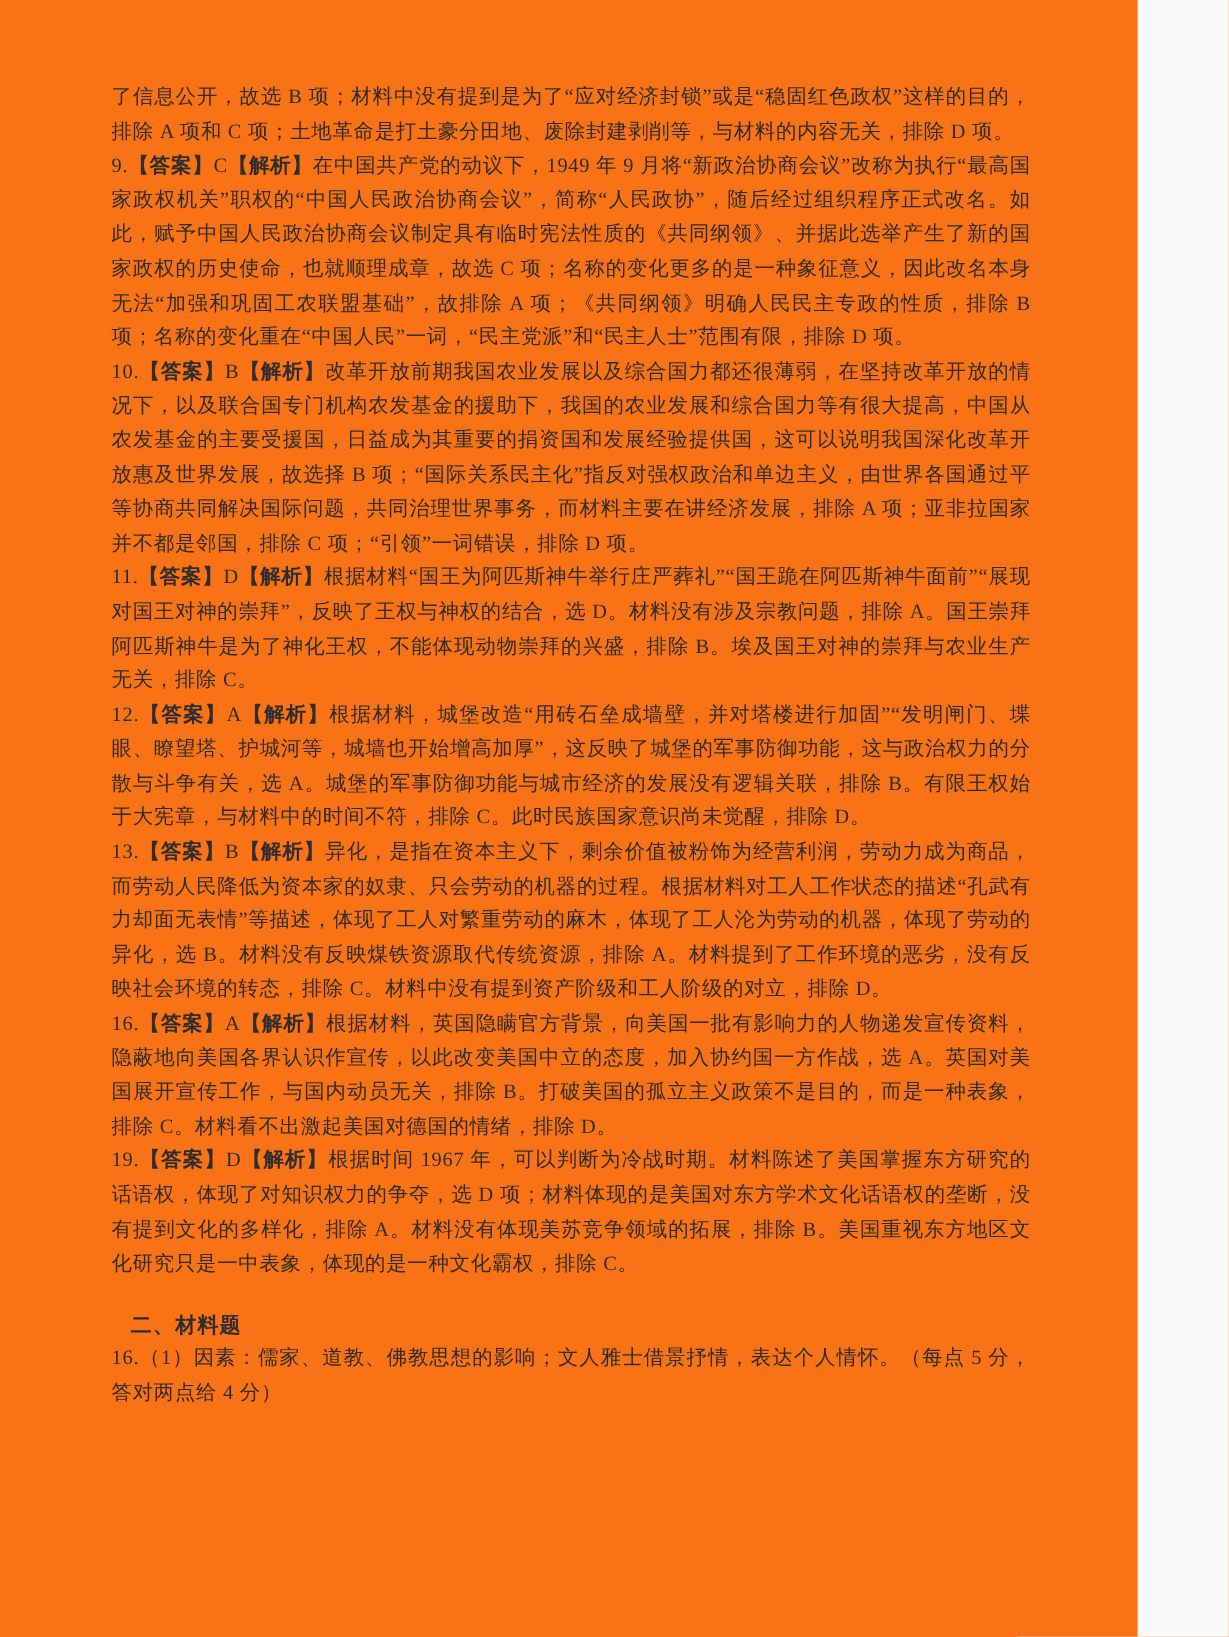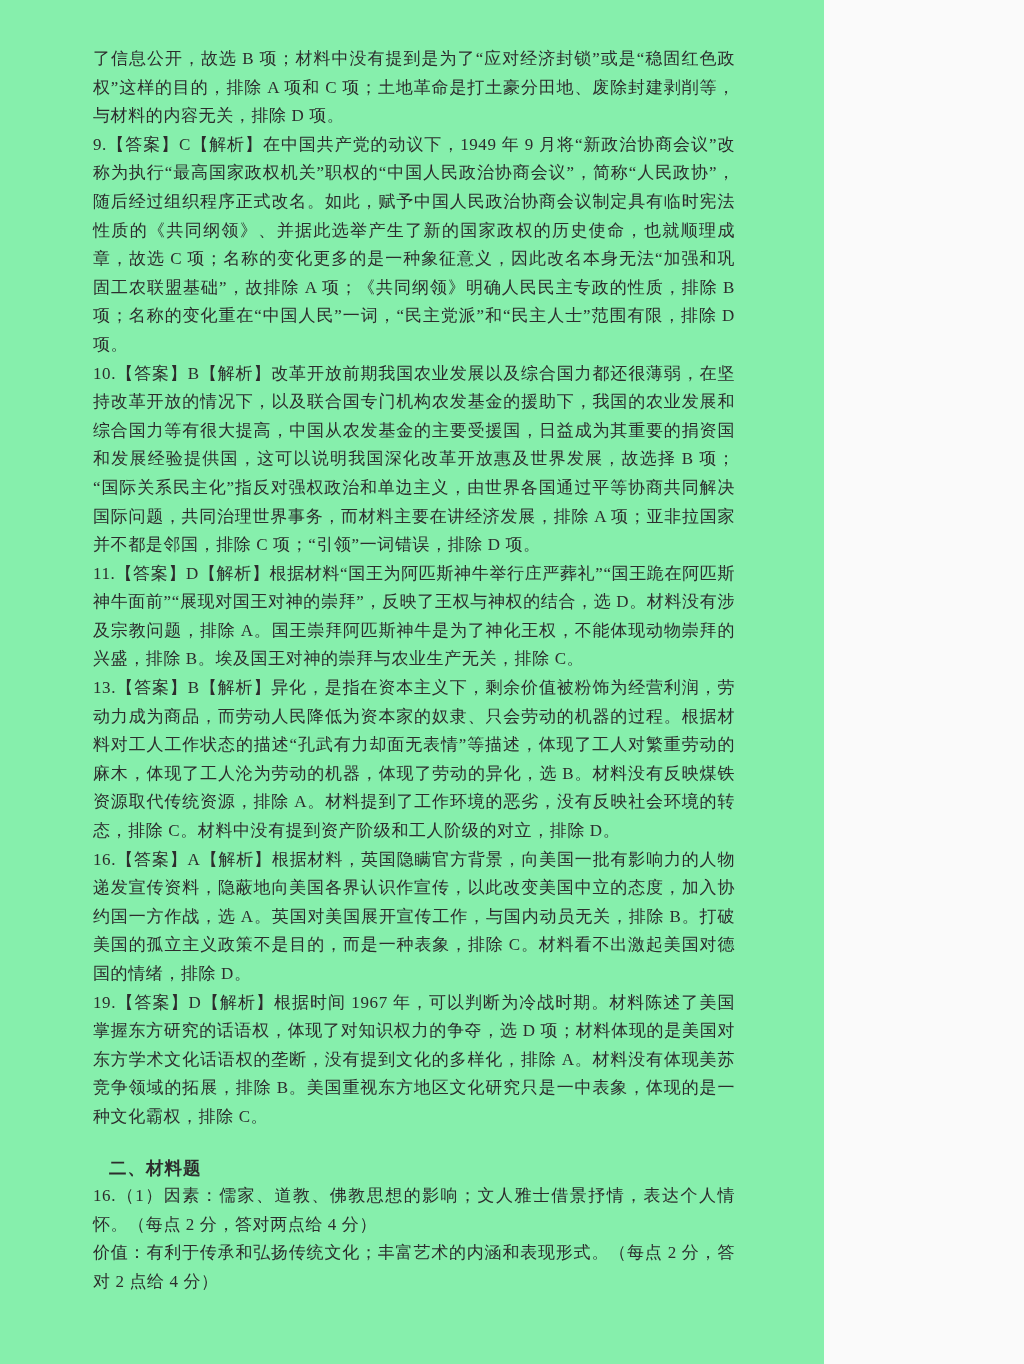--- a/index.html
+++ b/index.html
@@ -9,35 +9,35 @@
   body {
     width: 1024px;
     height: 1364px;
     background: #fafafa;
     font-family: "Liberation Serif", "DejaVu Serif", serif;
     color: #2d2d2d;
     overflow: hidden;
   }
   .page {
     box-sizing: border-box;
-    width: 824px;
+    width: 948px;
     height: 1364px;
-    padding: 45px 89px 40px 93px;
-    background: #86efac;
+    padding: 67px 89px 40px 93px;
+    background: #f97316;
   }
   .para {
     margin: 0;
     font-size: 17px;
     line-height: 28.6px;
     letter-spacing: 0.6px;
     text-align: justify;
     word-break: break-all;
   }
   .bold-label {
-    font-weight: 400;
+    font-weight: 700;
   }
   .section-heading {
     margin: 22px 0 0 16px;
     font-size: 17.5px;
     line-height: 28.6px;
     letter-spacing: 1px;
     font-weight: 700;
   }
 </style>
 </head>
@@ -46,27 +46,27 @@
 <div class="page">
 
   <p class="para">了信息公开，故选 B 项；材料中没有提到是为了“应对经济封锁”或是“稳固红色政权”这样的目的，排除 A 项和 C 项；土地革命是打土豪分田地、废除封建剥削等，与材料的内容无关，排除 D 项。</p>
 
   <p class="para"><span>9.</span><span class="bold-label">【答案】</span><span>C</span><span class="bold-label">【解析】</span><span>在中国共产党的动议下，1949 年 9 月将“新政治协商会议”改称为执行“最高国家政权机关”职权的“中国人民政治协商会议”，简称“人民政协”，随后经过组织程序正式改名。如此，赋予中国人民政治协商会议制定具有临时宪法性质的《共同纲领》、并据此选举产生了新的国家政权的历史使命，也就顺理成章，故选 C 项；名称的变化更多的是一种象征意义，因此改名本身无法“加强和巩固工农联盟基础”，故排除 A 项；《共同纲领》明确人民民主专政的性质，排除 B 项；名称的变化重在“中国人民”一词，“民主党派”和“民主人士”范围有限，排除 D 项。</span></p>
 
   <p class="para"><span>10.</span><span class="bold-label">【答案】</span><span>B</span><span class="bold-label">【解析】</span><span>改革开放前期我国农业发展以及综合国力都还很薄弱，在坚持改革开放的情况下，以及联合国专门机构农发基金的援助下，我国的农业发展和综合国力等有很大提高，中国从农发基金的主要受援国，日益成为其重要的捐资国和发展经验提供国，这可以说明我国深化改革开放惠及世界发展，故选择 B 项；“国际关系民主化”指反对强权政治和单边主义，由世界各国通过平等协商共同解决国际问题，共同治理世界事务，而材料主要在讲经济发展，排除 A 项；亚非拉国家并不都是邻国，排除 C 项；“引领”一词错误，排除 D 项。</span></p>
 
   <p class="para"><span>11.</span><span class="bold-label">【答案】</span><span>D</span><span class="bold-label">【解析】</span><span>根据材料“国王为阿匹斯神牛举行庄严葬礼”“国王跪在阿匹斯神牛面前”“展现对国王对神的崇拜”，反映了王权与神权的结合，选 D。材料没有涉及宗教问题，排除 A。国王崇拜阿匹斯神牛是为了神化王权，不能体现动物崇拜的兴盛，排除 B。埃及国王对神的崇拜与农业生产无关，排除 C。</span></p>
 
+  <p class="para"><span>12.</span><span class="bold-label">【答案】</span><span>A</span><span class="bold-label">【解析】</span><span>根据材料，城堡改造“用砖石垒成墙壁，并对塔楼进行加固”“发明闸门、堞眼、瞭望塔、护城河等，城墙也开始增高加厚”，这反映了城堡的军事防御功能，这与政治权力的分散与斗争有关，选 A。城堡的军事防御功能与城市经济的发展没有逻辑关联，排除 B。有限王权始于大宪章，与材料中的时间不符，排除 C。此时民族国家意识尚未觉醒，排除 D。</span></p>
 
   <p class="para"><span>13.</span><span class="bold-label">【答案】</span><span>B</span><span class="bold-label">【解析】</span><span>异化，是指在资本主义下，剩余价值被粉饰为经营利润，劳动力成为商品，而劳动人民降低为资本家的奴隶、只会劳动的机器的过程。根据材料对工人工作状态的描述“孔武有力却面无表情”等描述，体现了工人对繁重劳动的麻木，体现了工人沦为劳动的机器，体现了劳动的异化，选 B。材料没有反映煤铁资源取代传统资源，排除 A。材料提到了工作环境的恶劣，没有反映社会环境的转态，排除 C。材料中没有提到资产阶级和工人阶级的对立，排除 D。</span></p>
 
   <p class="para"><span>16.</span><span class="bold-label">【答案】</span><span>A</span><span class="bold-label">【解析】</span><span>根据材料，英国隐瞒官方背景，向美国一批有影响力的人物递发宣传资料，隐蔽地向美国各界认识作宣传，以此改变美国中立的态度，加入协约国一方作战，选 A。英国对美国展开宣传工作，与国内动员无关，排除 B。打破美国的孤立主义政策不是目的，而是一种表象，排除 C。材料看不出激起美国对德国的情绪，排除 D。</span></p>
 
   <p class="para"><span>19.</span><span class="bold-label">【答案】</span><span>D</span><span class="bold-label">【解析】</span><span>根据时间 1967 年，可以判断为冷战时期。材料陈述了美国掌握东方研究的话语权，体现了对知识权力的争夺，选 D 项；材料体现的是美国对东方学术文化话语权的垄断，没有提到文化的多样化，排除 A。材料没有体现美苏竞争领域的拓展，排除 B。美国重视东方地区文化研究只是一中表象，体现的是一种文化霸权，排除 C。</span></p>
 
   <h2 class="section-heading">二、材料题</h2>
 
-  <p class="para">16.（1）因素：儒家、道教、佛教思想的影响；文人雅士借景抒情，表达个人情怀。（每点 2 分，答对两点给 4 分）</p>
+  <p class="para">16.（1）因素：儒家、道教、佛教思想的影响；文人雅士借景抒情，表达个人情怀。（每点 5 分，答对两点给 4 分）</p>
 
-  <p class="para">价值：有利于传承和弘扬传统文化；丰富艺术的内涵和表现形式。（每点 2 分，答对 2 点给 4 分）</p>
 
 
 </div>
 
 </body></html>

